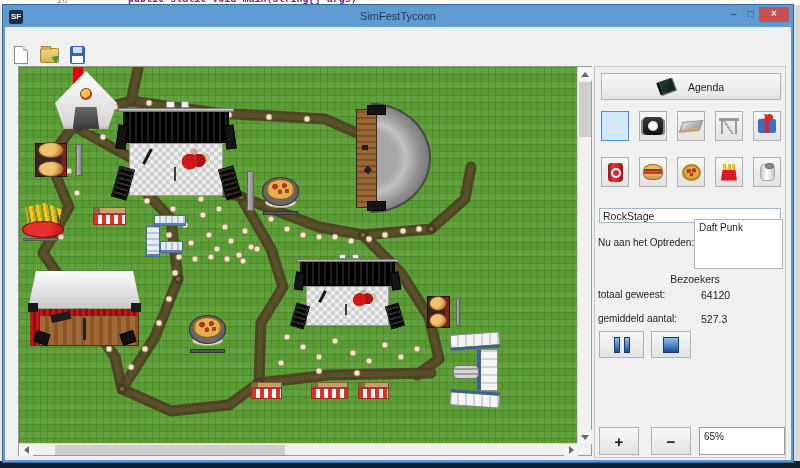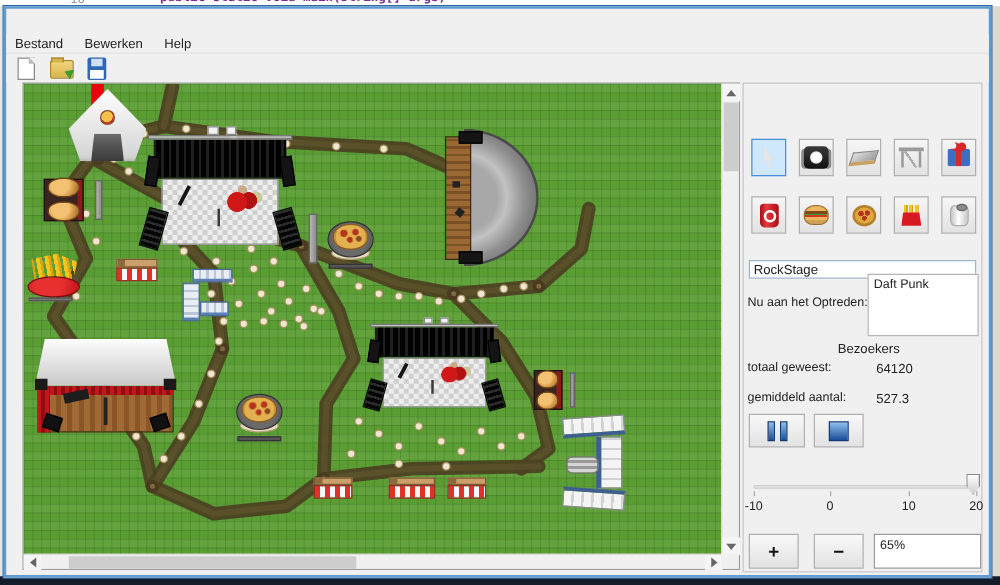--- a/index.html
+++ b/index.html
@@ -278,26 +278,30 @@
 <body>
 
 <div class="ide-strip">
   <span class="ln">10</span>
   <span class="code">public static void main(String[] args)</span>
 </div>
 <div class="right-strip"></div>
 <div class="bottom-strip"></div>
 
 <div class="window">
-
-  <div class="menubar">
-    <span class="menu-item">Bestand</span>
-    <span class="menu-item">Bewerken</span>
-    <span class="menu-item">Help</span>
+  <div class="titlebar">
+    <div class="app-icon">SF</div>
+    <div class="title-text">SimFestTycoon</div>
+    <div class="win-btns">
+      <div class="win-btn min">–</div>
+      <div class="win-btn max">□</div>
+      <div class="win-btn close">×</div>
+    </div>
   </div>
+
 
   <div class="toolbar">
     <div class="tb-btn b0">
         <span class="tb-new"></span>
       </div>
     <div class="tb-btn b1">
         <span class="tb-open"></span>
       </div>
     <div class="tb-btn b2">
         <span class="tb-save"></span>
@@ -540,20 +544,24 @@
         </div>
       <div class="sb-thumb"></div>
       <div class="sb-btn right">
           <span class="tri r"></span>
         </div>
     </div>
     <div class="sb-corner"></div>
   </div>
 
   <div class="panel">
+    <button class="agenda">
+      <span class="ic-book"></span>
+      <span>Agenda</span>
+    </button>
     <div class="tools" id="tools-row1">
         <button class="tool selected">
           <span class="ic-cursor"></span>
         </button>
         <button class="tool">
           <span class="ic-spotlight"></span>
         </button>
         <button class="tool">
           <span class="ic-stage"></span>
         </button>
@@ -597,32 +605,18 @@
     <button class="t-btn pause-btn">
       <span class="ic-pause">
           <i></i>
           <i></i>
         </span>
     </button>
     <button class="t-btn stop-btn">
       <span class="ic-stop"></span>
     </button>
 
-    <div class="slider">
-      <div class="track"></div>
-      <div class="handle"></div>
-      <div id="slider-ticks">
-          <div class="tickmark" style="left: 8px;"></div>
-          <span class="ticklabel" style="left: 8px;">-10</span>
-          <div class="tickmark" style="left: 69px;"></div>
-          <span class="ticklabel" style="left: 69px;">0</span>
-          <div class="tickmark" style="left: 132px;"></div>
-          <span class="ticklabel" style="left: 132px;">10</span>
-          <div class="tickmark" style="left: 186px;"></div>
-          <span class="ticklabel" style="left: 186px;">20</span>
-        </div>
-    </div>
 
     <button class="zoom-btn plus">+</button>
     <button class="zoom-btn minus">−</button>
     <div class="zoom-box">65%</div>
   </div>
 </div>
 
 </body></html>

